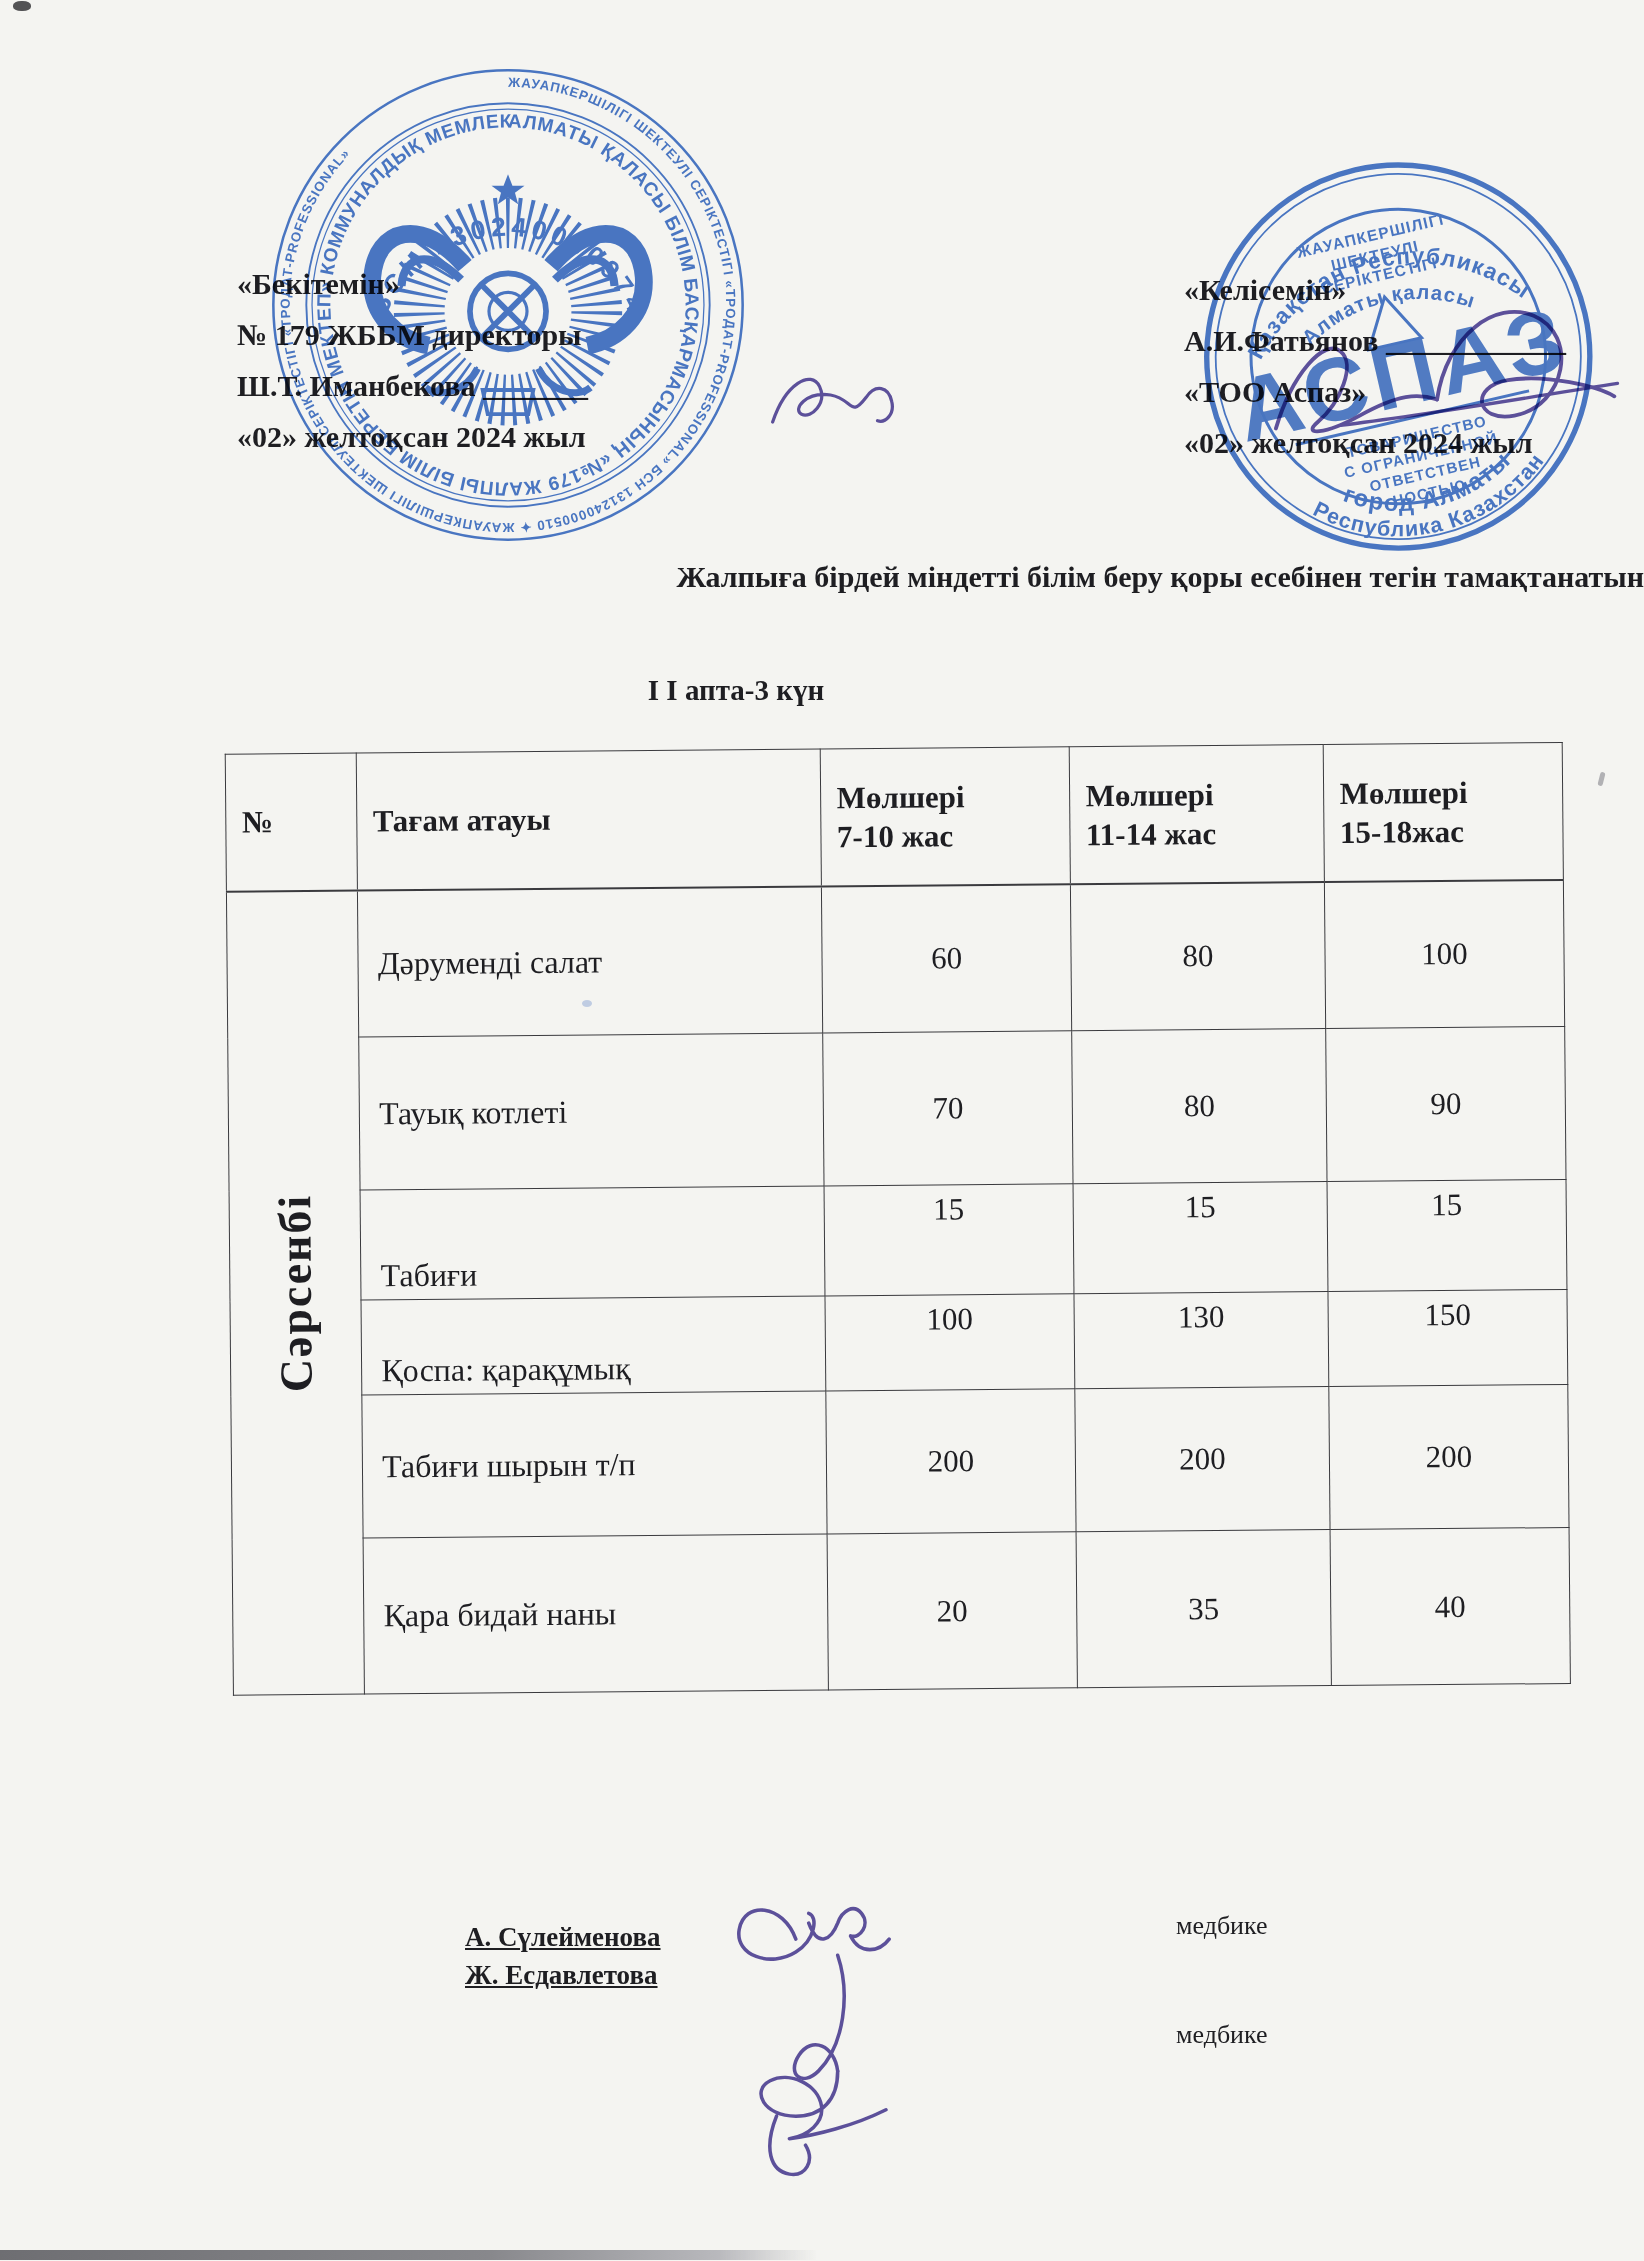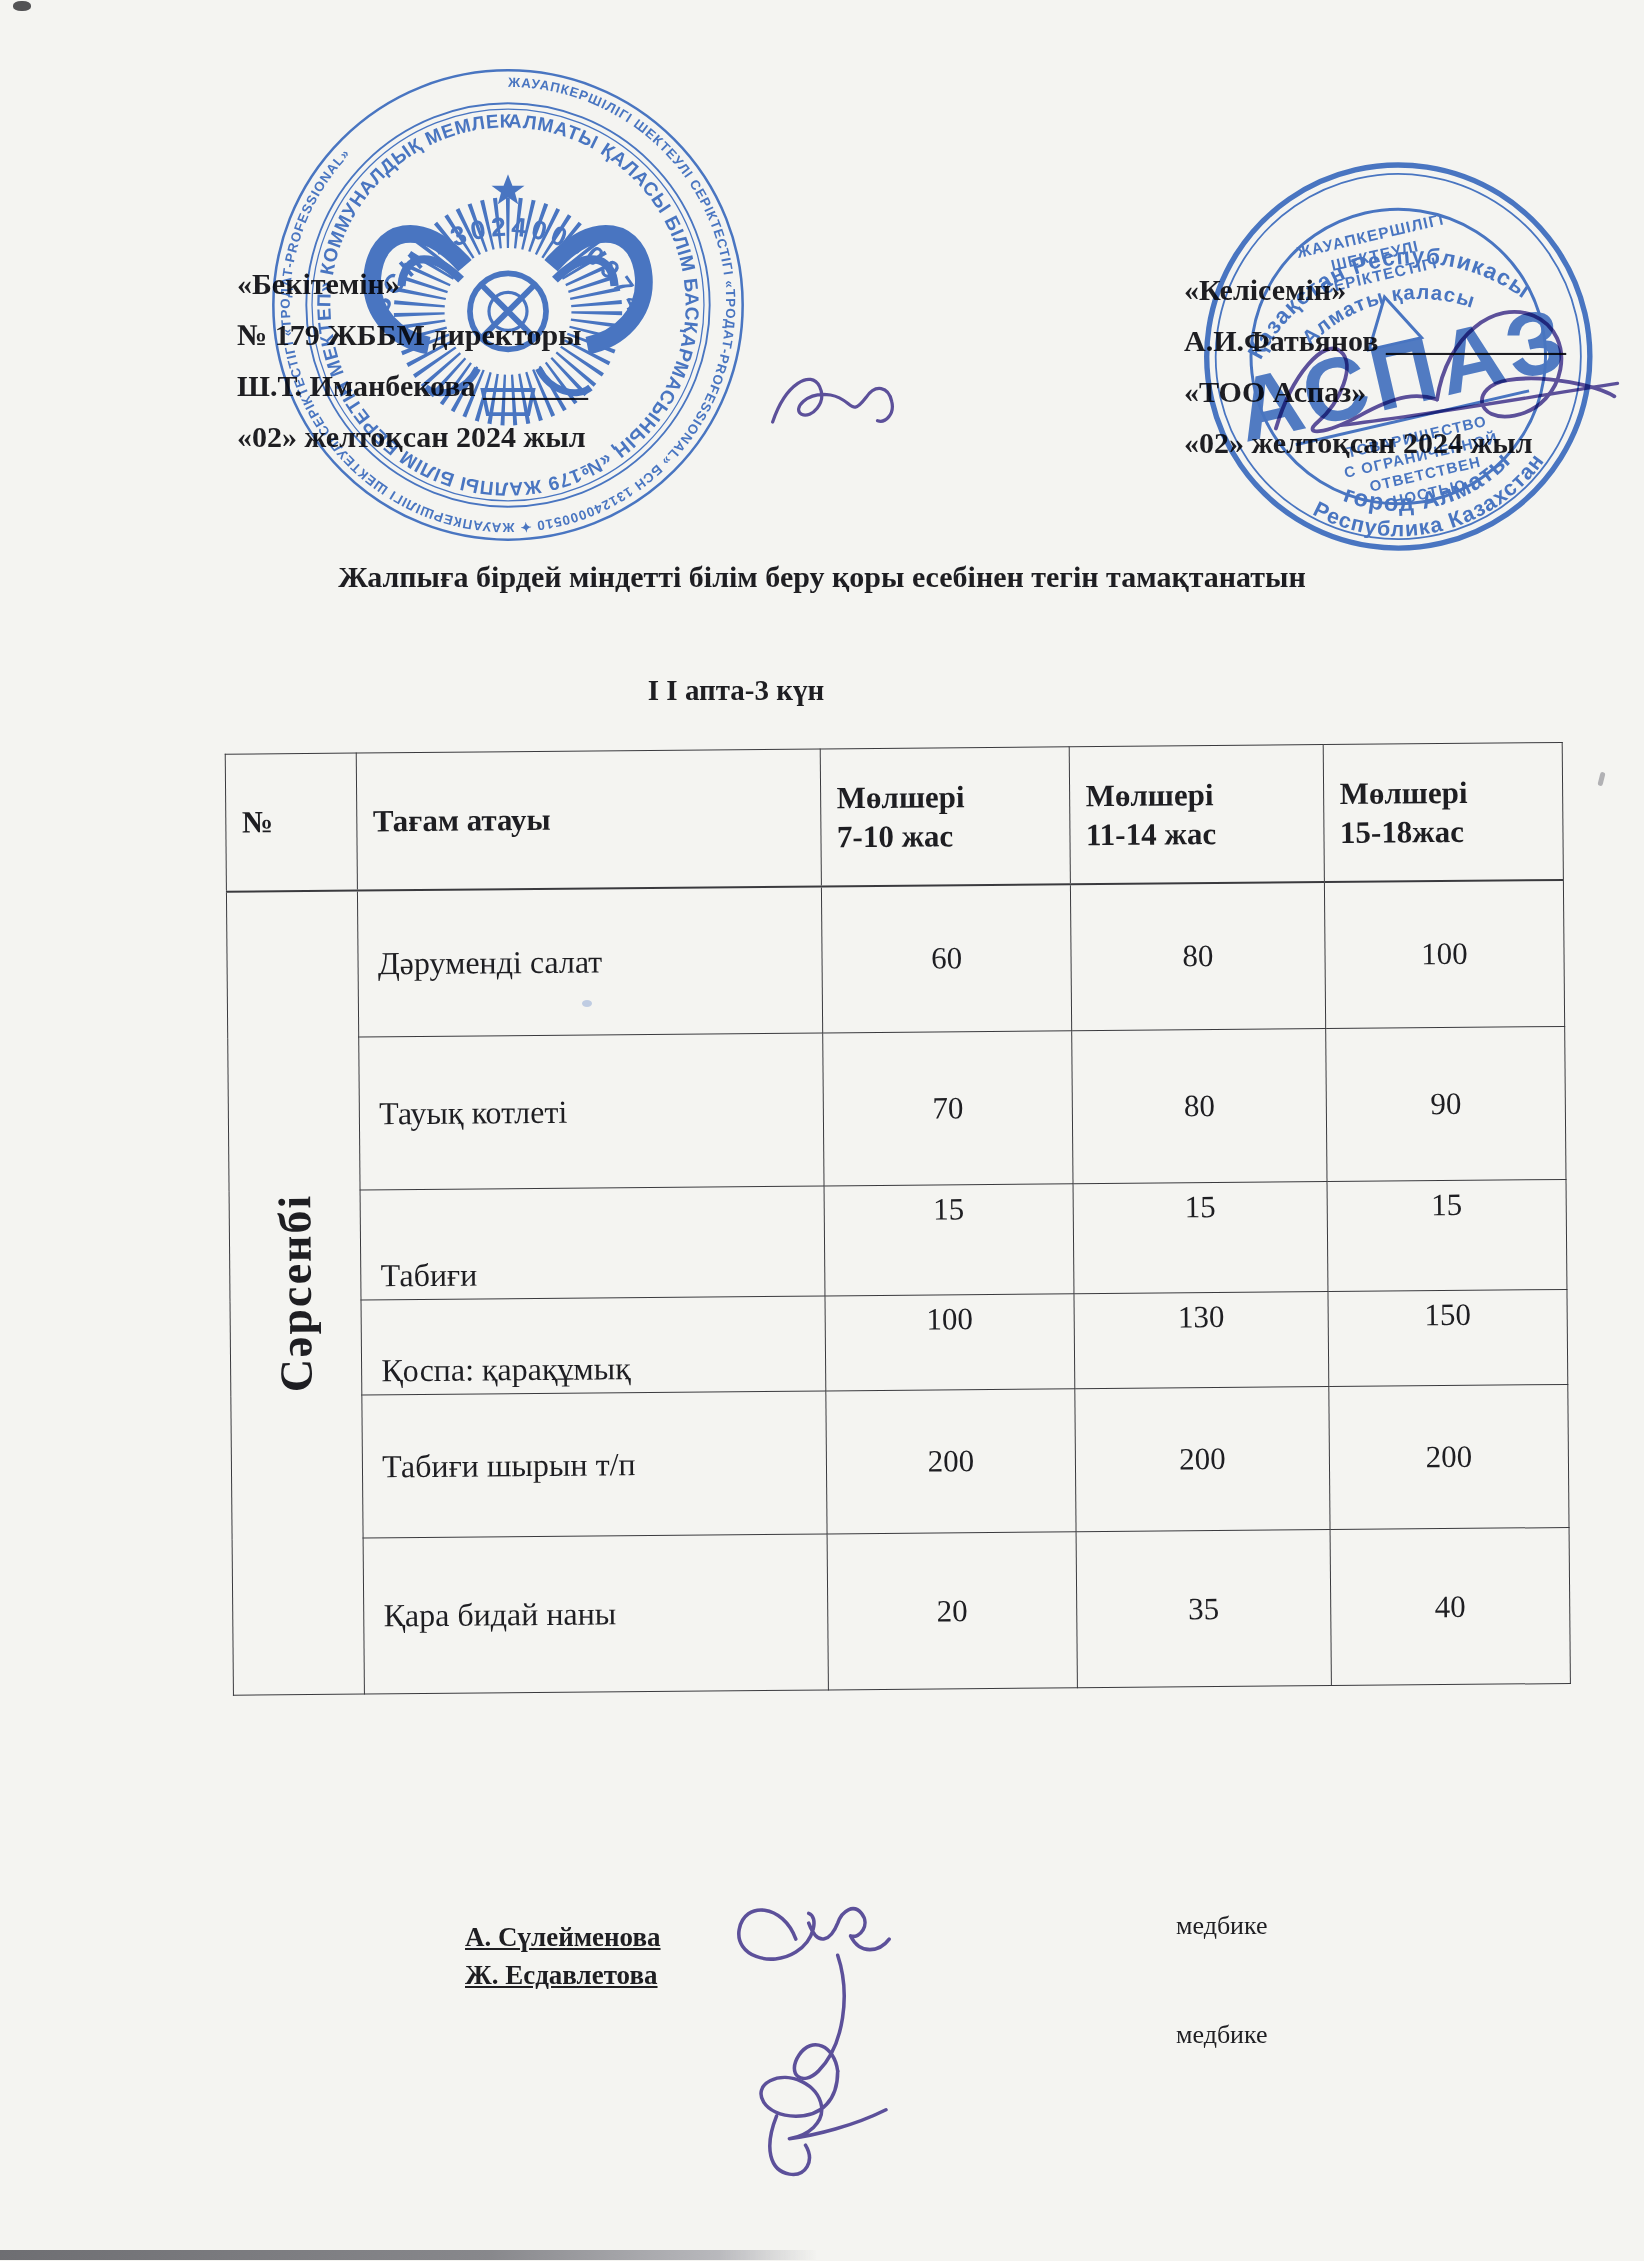--- a/index.html
+++ b/index.html
@@ -41,21 +41,21 @@
   .stamp-school{left:267px;top:64px;}
   .stamp-aspaz{left:1189px;top:147px;transform:rotate(-13deg);}
   .stamp text{font-family:"Liberation Sans", sans-serif;font-weight:bold;fill:var(--stamp-blue);}
 
   .sig{z-index:6;mix-blend-mode:multiply;opacity:.95;}
   .sig path{stroke:var(--sig-purple);fill:none;stroke-linecap:round;stroke-linejoin:round;}
 
   
   .title-block{
     left:0;top:553px;width:1644px;
-    text-align:center;
+    text-align:right;
     font-size:30px;font-weight:bold;
     line-height:47px;
     z-index:2;
   }
   .subtitle{
     left:0;top:674px;width:1472px;
     text-align:center;
     font-size:29px;font-weight:bold;
     z-index:2;
   }

